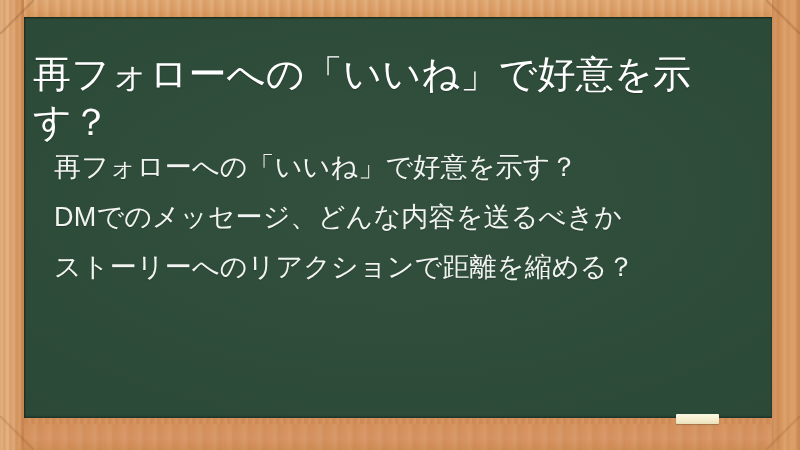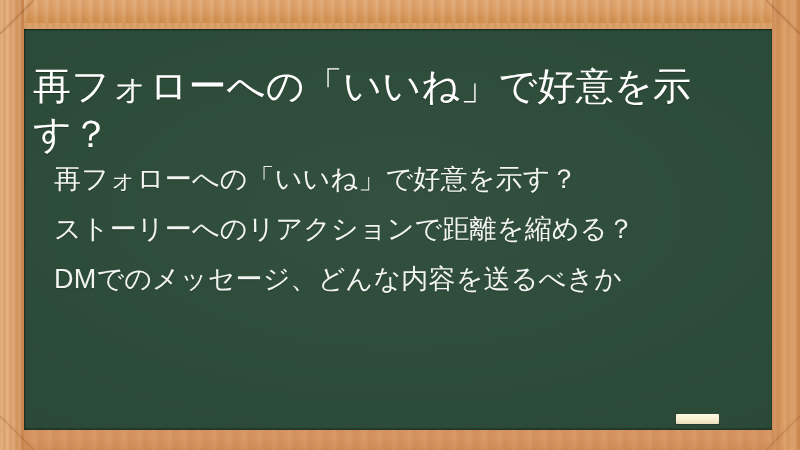--- a/index.html
+++ b/index.html
@@ -95,21 +95,21 @@
   }
   .miter-tl { left: 0;   top: 0;   background: linear-gradient(135deg, rgba(0,0,0,0) 46%, rgba(130,72,30,0.30) 50%, rgba(0,0,0,0) 54%); }
   .miter-tr { left: 766px; top: 0; background: linear-gradient(45deg,  rgba(0,0,0,0) 46%, rgba(130,72,30,0.30) 50%, rgba(0,0,0,0) 54%); }
   .miter-bl { left: 0;   top: 416px; background: linear-gradient(45deg, rgba(0,0,0,0) 46%, rgba(130,72,30,0.22) 50%, rgba(0,0,0,0) 54%); }
   .miter-br { left: 766px; top: 416px; background: linear-gradient(135deg, rgba(0,0,0,0) 46%, rgba(130,72,30,0.22) 50%, rgba(0,0,0,0) 54%); }
 
   
   #board {
     position: absolute;
     left: 24px;
-    top: 29px;
+    top: 17px;
     width: 748px;
     height: 401px;
     box-sizing: border-box;
     background:
       radial-gradient(ellipse 120% 110% at 50% 45%,
         rgba(255,255,255,0.035) 0%,
         rgba(255,255,255,0.0) 55%,
         rgba(0,0,0,0.06) 100%),
       #2c4a38;
     box-shadow:
@@ -188,22 +188,22 @@
   <div class="miter miter-tr"></div>
   <div class="miter miter-bl"></div>
   <div class="miter miter-br"></div>
 
   <div id="board">
 
     <h1 id="title">再フォローへの「いいね」で好意を示す？</h1>
 
     <ul id="toc">
       <li>再フォローへの「いいね」で好意を示す？</li>
+      <li>DMでのメッセージ、どんな内容を送るべきか</li>
       <li>ストーリーへのリアクションで距離を縮める？</li>
-      <li>DMでのメッセージ、どんな内容を送るべきか</li>
     </ul>
 
     <div id="board-lip"></div>
   </div>
 
   <div id="chalk"></div>
 
 </div>
 
 </body></html>

